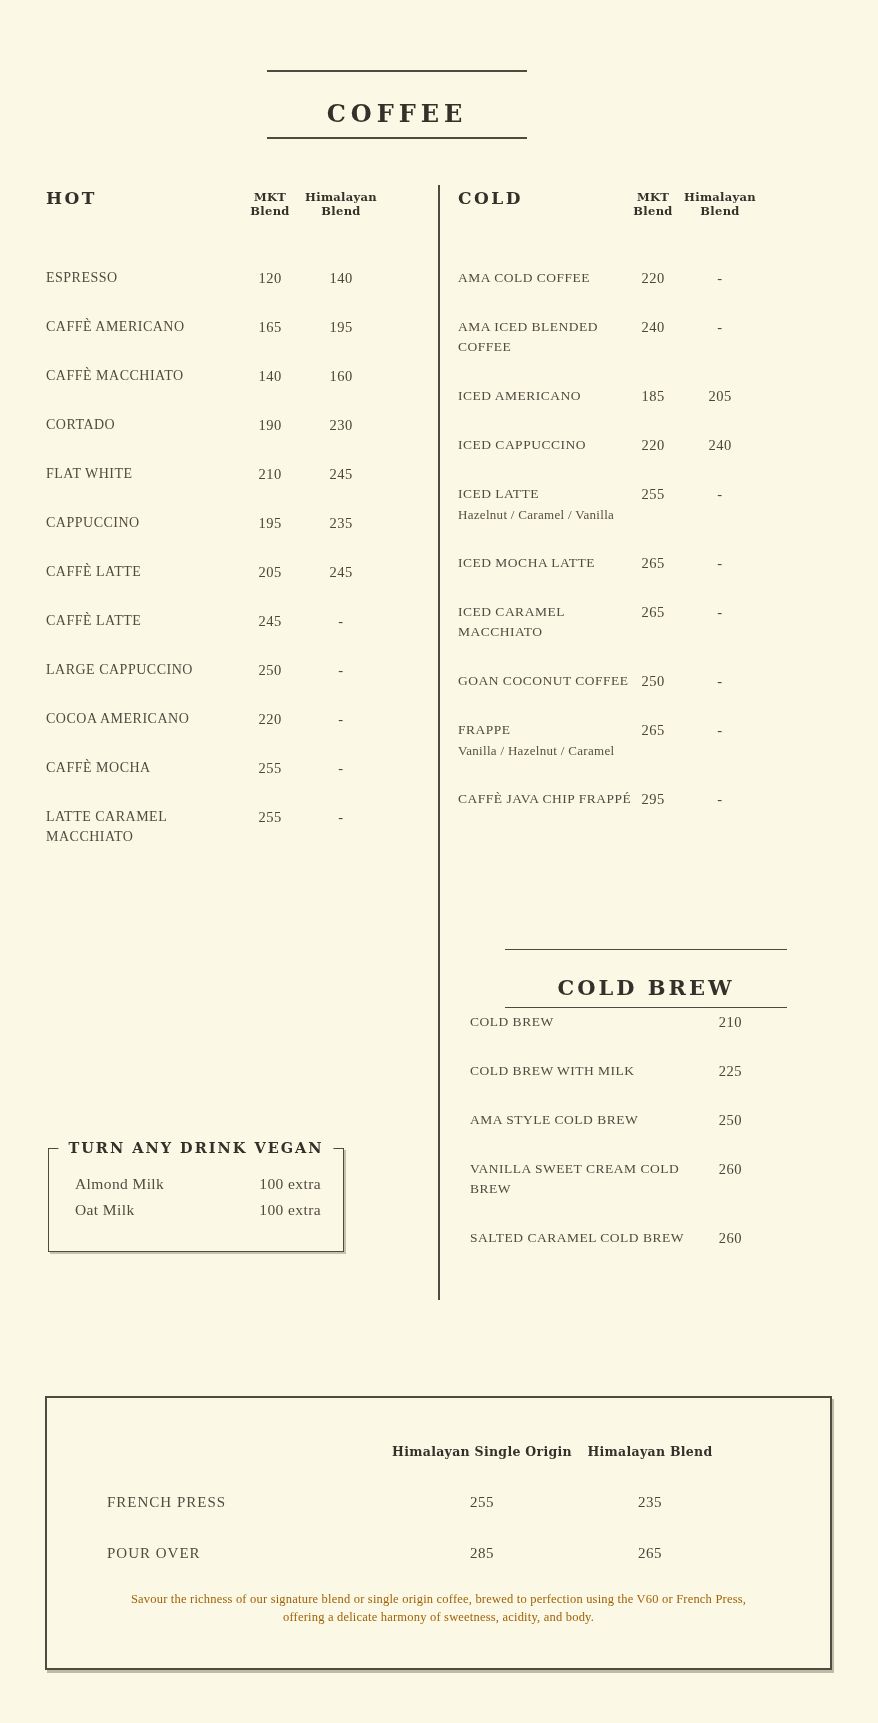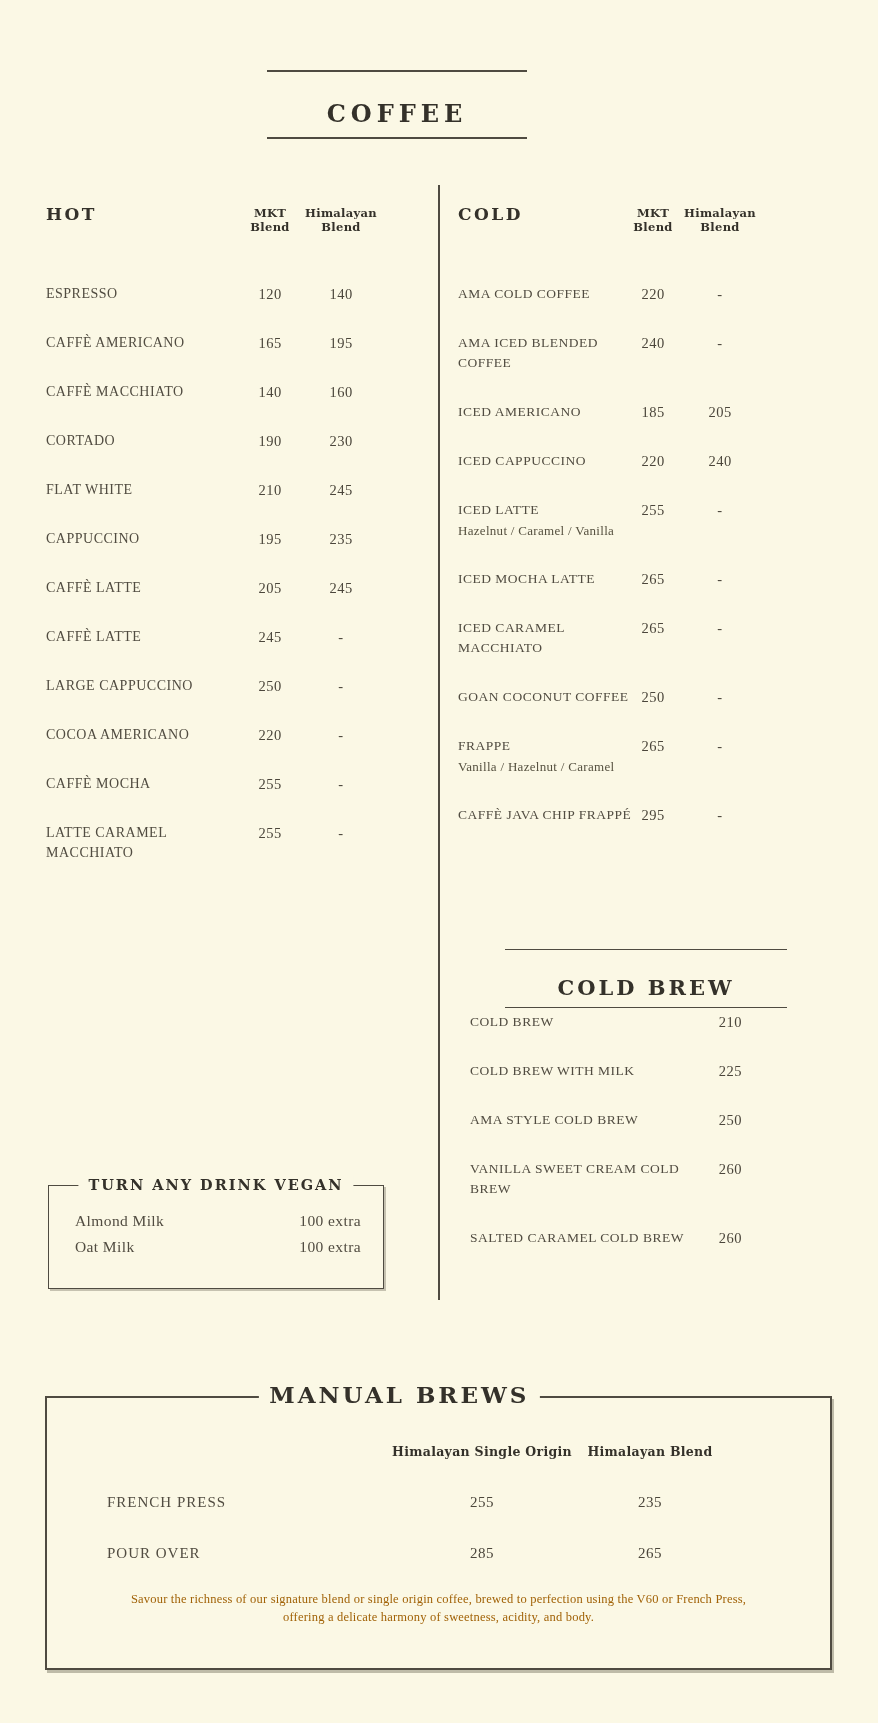--- a/index.html
+++ b/index.html
@@ -19,21 +19,21 @@
 
   
   .page-title-block{
     position:absolute;left:267px;top:70px;width:260px;text-align:center;
     border-top:2px solid var(--line);border-bottom:2px solid var(--line);
     padding:7px 0 9px 0;
   }
   .page-title-block .t{font-size:24px;letter-spacing:5px;}
 
   
-  .col{position:absolute;top:184px;}
+  .col{position:absolute;top:168px;}
   .col-left{left:46px;width:331px;--mkt:224px;--him:295px;--namew:196px;--descw:185px;font-size:14px;}
   .col-right{left:458px;width:312px;--mkt:195px;--him:262px;--namew:185px;--descw:262px;font-size:13.5px;}
   .v-divider{position:absolute;left:438px;top:185px;width:1.5px;height:1115px;background:var(--line);}
 
   .col-header{position:relative;height:34px;margin-bottom:46px;}
   .col-header .section-heading{font-size:17px;letter-spacing:2.5px;}
   .ph-cell{
     position:absolute;top:2px;transform:translateX(-50%);
     font-family:"DejaVu Serif", serif;font-weight:bold;color:var(--ink);
     font-size:11.5px;line-height:14px;text-align:center;letter-spacing:.3px;
@@ -61,21 +61,21 @@
     padding:5px 0 7px 0;
   }
   .cb-header .t{font-size:21px;letter-spacing:3px;}
   .cb-list{position:absolute;left:470px;top:1012px;width:272px;font-size:13.5px;}
   .cb-list .row{margin-bottom:29px;}
   .cb-list .iname{max-width:235px;}
   .cb-price{position:absolute;right:0;top:0;font-size:14.5px;color:var(--price);letter-spacing:.5px;line-height:20px;}
 
   
   .vegan-box{
-    position:absolute;left:48px;top:1185px;width:336px;height:104px;
+    position:absolute;left:48px;top:1148px;width:296px;height:104px;
     border:1.5px solid var(--line);box-shadow:2px 2px 0 rgba(100,95,78,.35);
   }
   .box-legend{
     position:absolute;top:-10px;left:50%;transform:translateX(-50%);
     background:var(--bg);padding:0 10px;white-space:nowrap;
     font-family:"DejaVu Serif", serif;font-weight:bold;color:var(--ink);
   }
   .vegan-box .box-legend{font-size:14.5px;letter-spacing:2px;}
   .vegan-items{padding:25px 22px 0 26px;}
   .vegan-row{display:flex;justify-content:space-between;font-size:15.5px;line-height:20px;margin-bottom:6px;color:var(--ink-soft);letter-spacing:.4px;}
@@ -283,21 +283,20 @@
       <span>100 extra</span>
     </div>
     <div class="vegan-row">
       <span>Oat Milk</span>
       <span>100 extra</span>
     </div>
   </div>
 </div>
 
 <div class="manual-box">
-  <div class="box-legend">MANUAL BREWS</div>
   <div class="mrow mhead">
     <div class="mcol"></div>
     <div class="mcol">Himalayan Single Origin</div>
     <div class="mcol">Himalayan Blend</div>
   </div>
   <div class="mrow r1">
     <div class="mname">FRENCH PRESS</div>
     <div class="mprice">255</div>
     <div class="mprice">235</div>
   </div>

